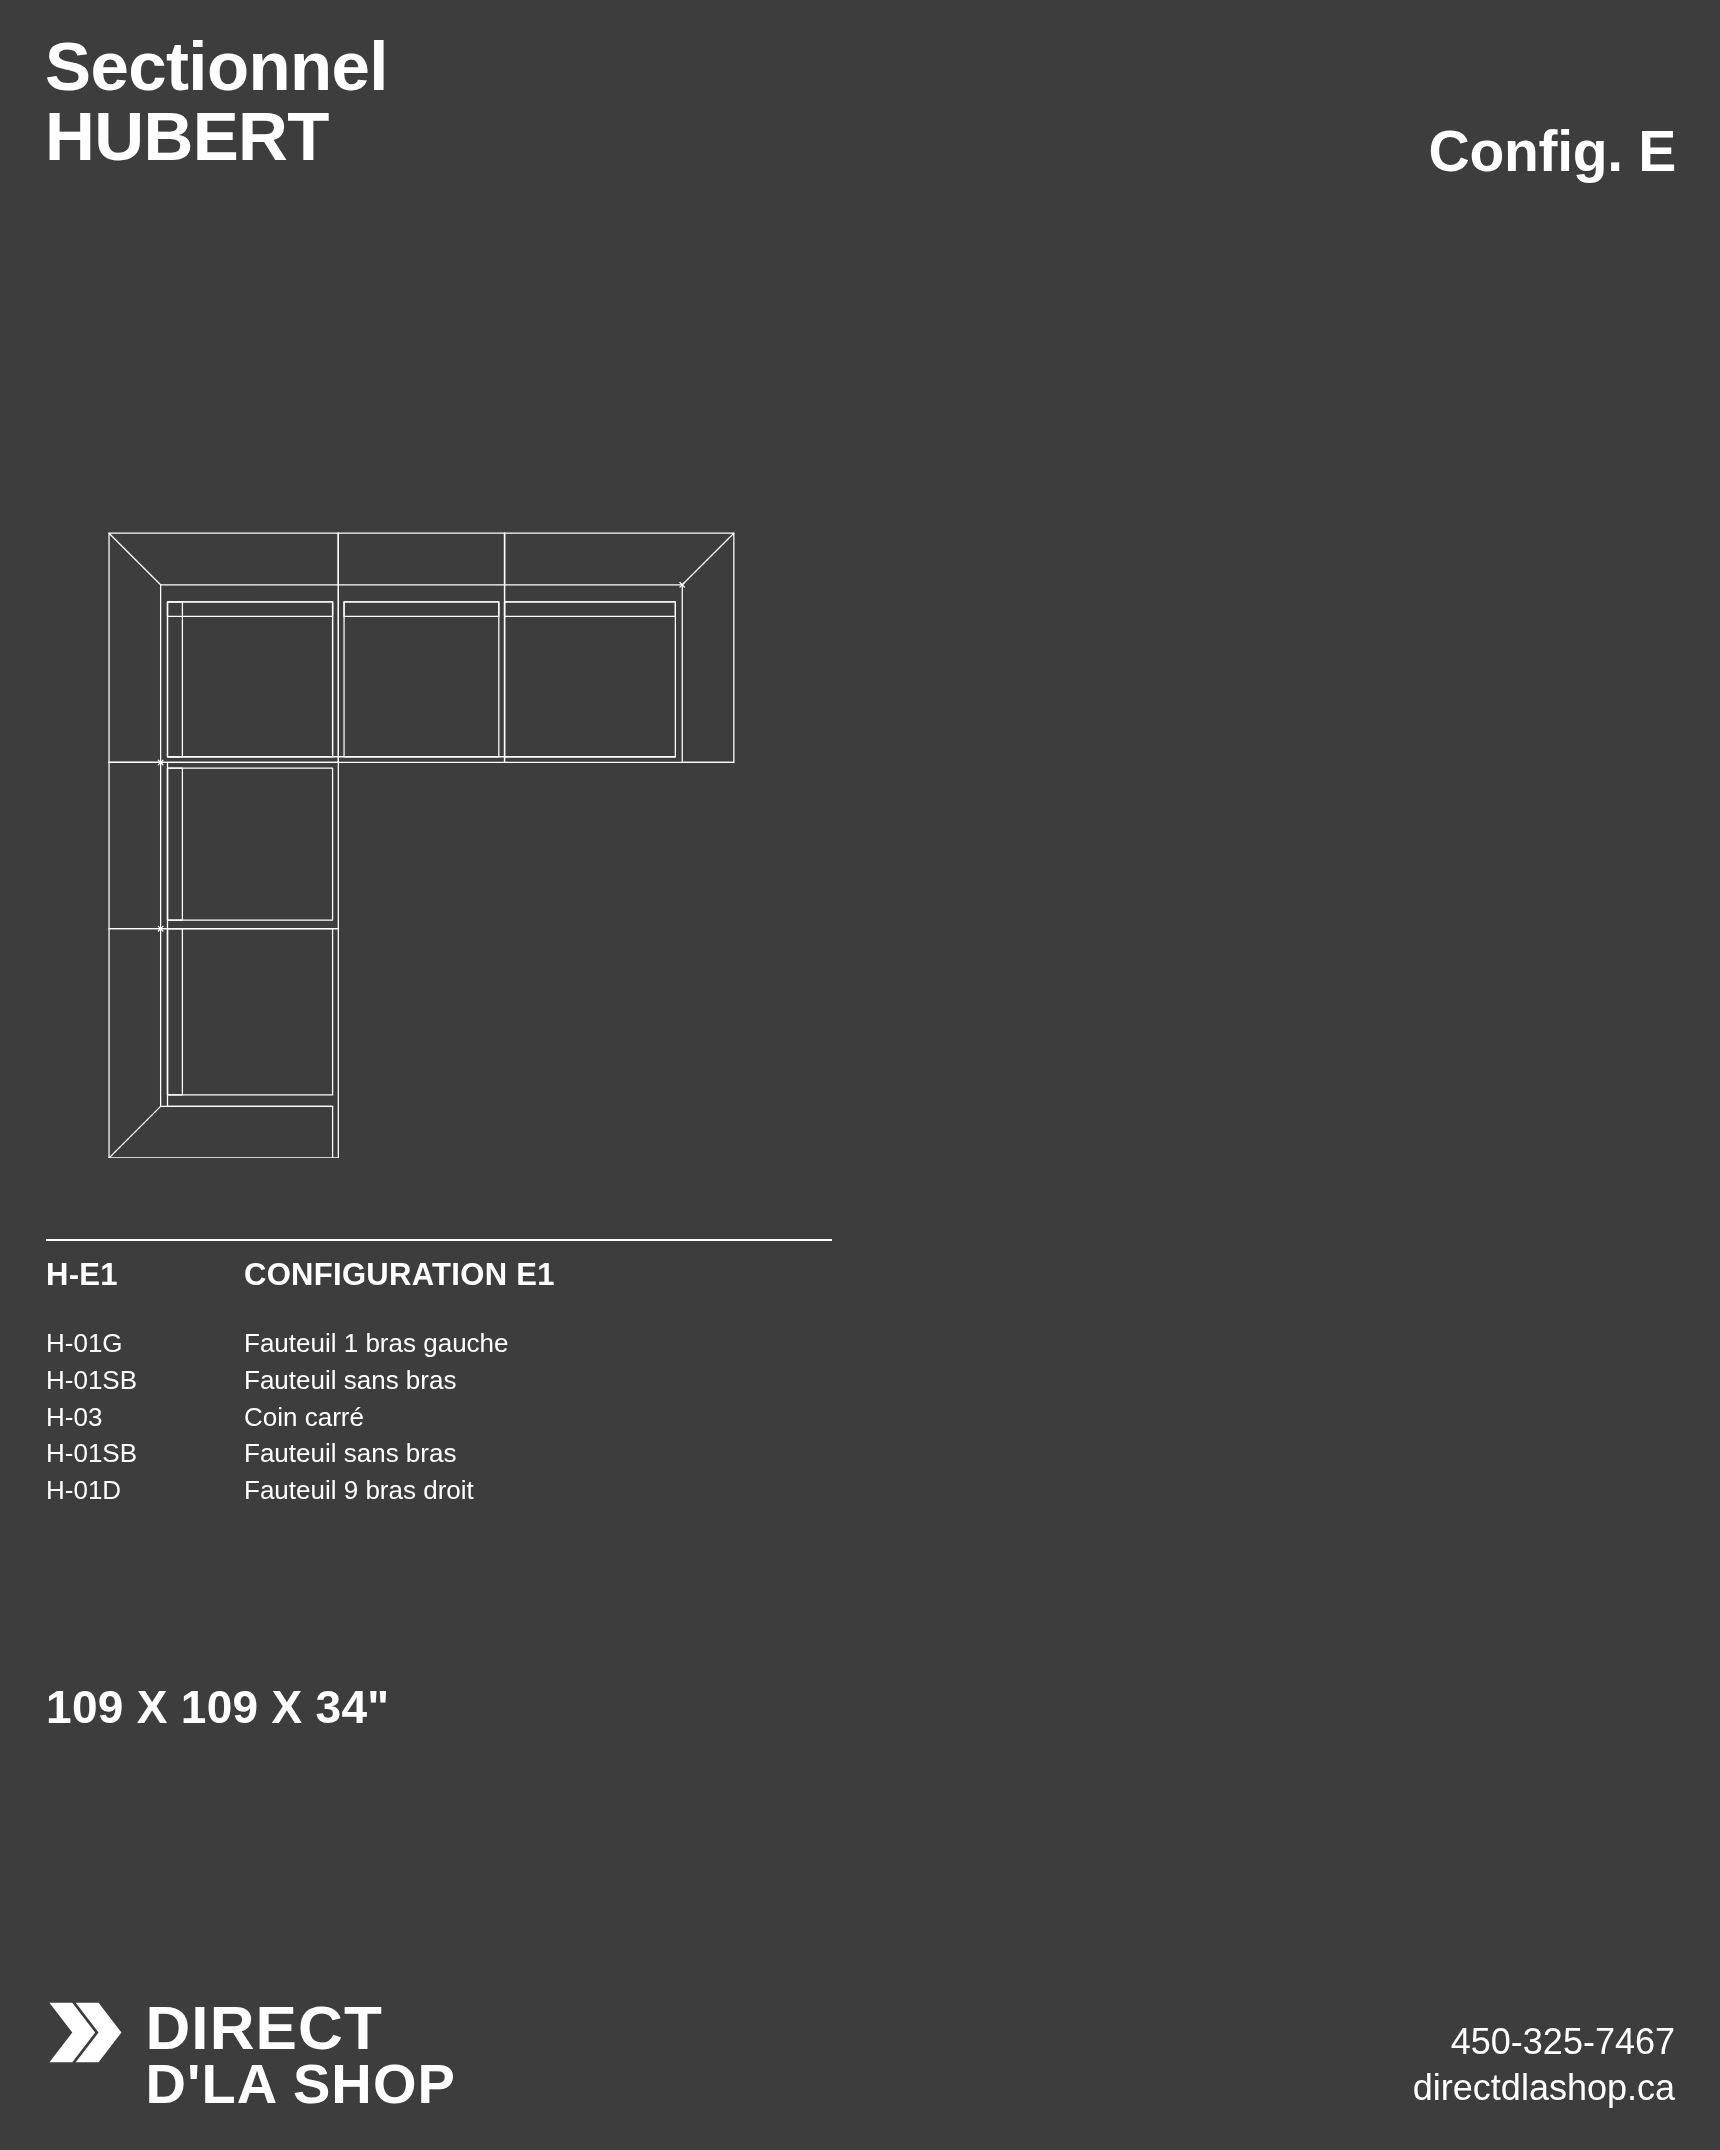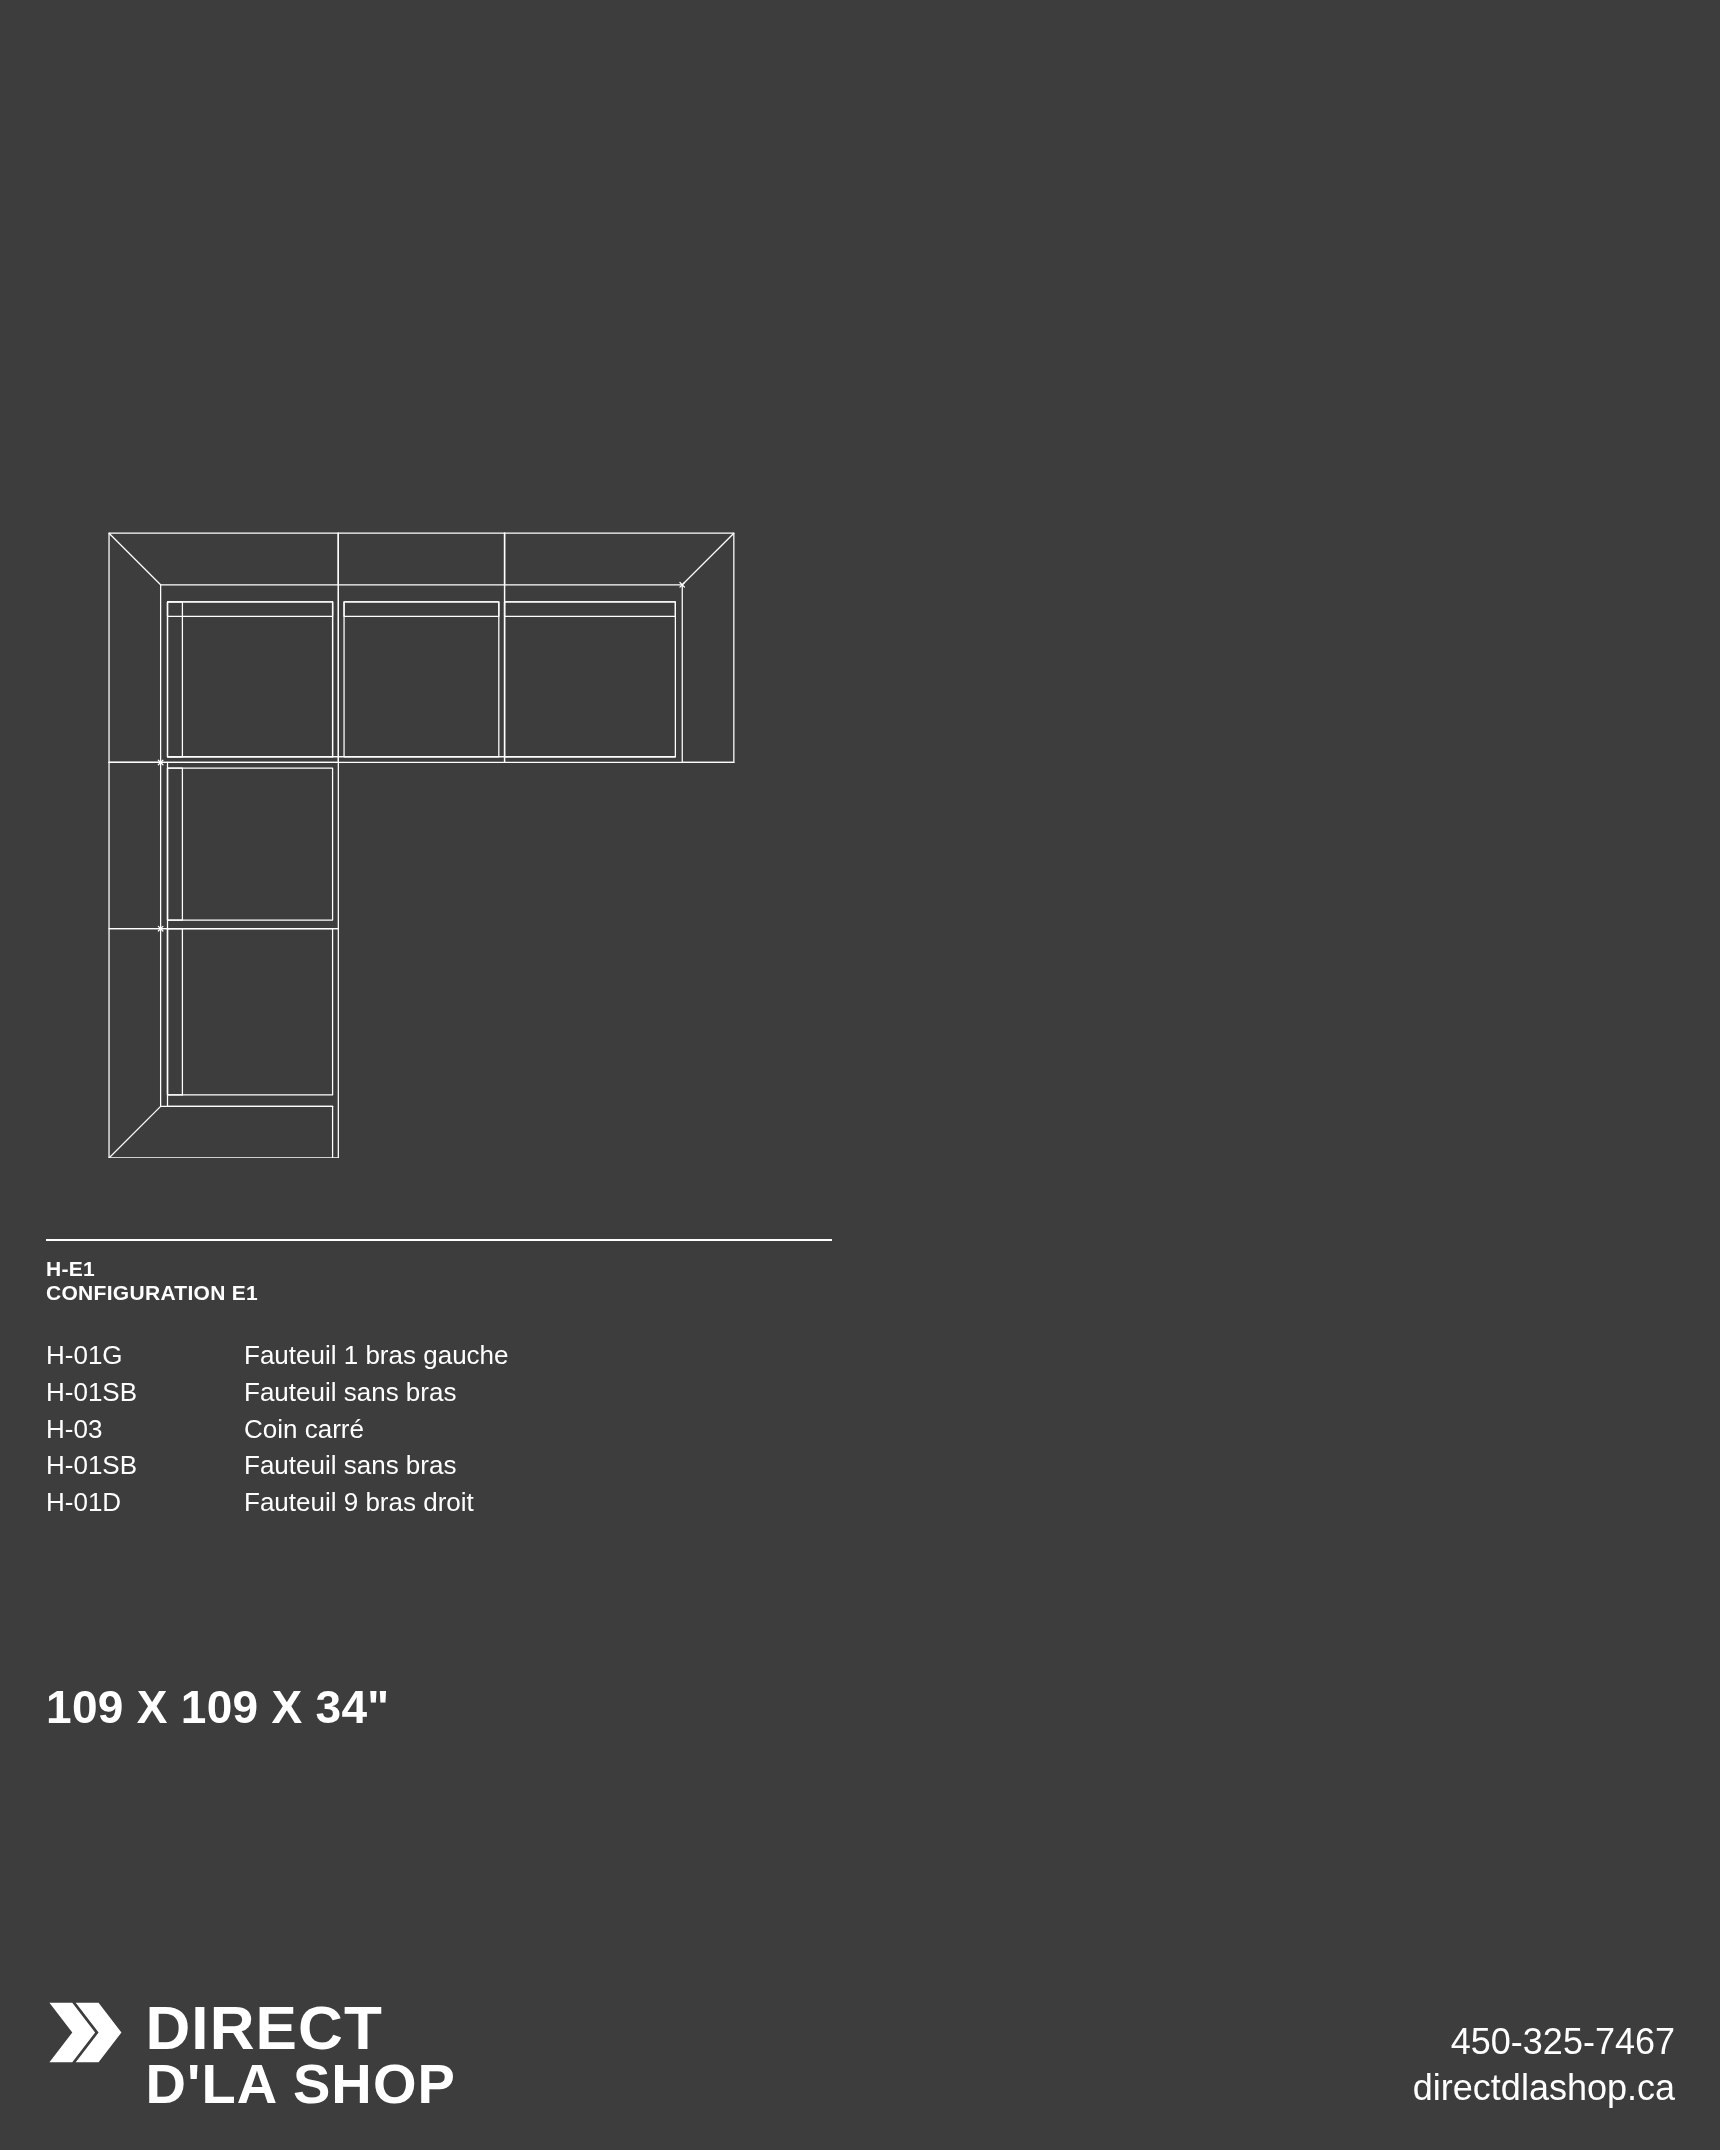--- a/index.html
+++ b/index.html
@@ -70,24 +70,23 @@
   }
   .spec-rule {
     width: 786px;
     height: 1.7px;
     background: #ffffff;
     margin-bottom: 16px;
   }
   .spec-head {
     display: flex;
     font-weight: bold;
-    font-size: 21px;
+    font-size: 31px;
     letter-spacing: 0.3px;
     margin-bottom: 32px;
-    flex-direction: column;
   }
   .spec-head .code { width: 198px; }
   .spec-row {
     display: flex;
     font-size: 26px;
     line-height: 1.42;
     font-weight: 400;
   }
   .spec-row .code { width: 198px; }
 
@@ -138,20 +137,27 @@
     font-size: 36px;
     line-height: 1.28;
   }
   .contact div { white-space: nowrap; margin-left: 43px; }
 </style>
 </head>
 <body>
 
 <div class="page">
 
+  <div class="header">
+    <div class="title-block">
+      <span class="title-line1">Sectionnel</span>
+      <span class="title-line2">HUBERT</span>
+    </div>
+    <div class="config-label">Config. E</div>
+  </div>
 
   <div class="drawing-wrap">
     <svg width="677" height="642" viewBox="0 0 1180 1120" fill="none" stroke="#ffffff" stroke-width="2.2" stroke-linejoin="round" stroke-linecap="round">
 
       <rect x="10" y="30" width="400" height="400"></rect>
 
       <rect x="410" y="30" width="290" height="400"></rect>
 
       <rect x="700" y="30" width="400" height="400"></rect>
 

